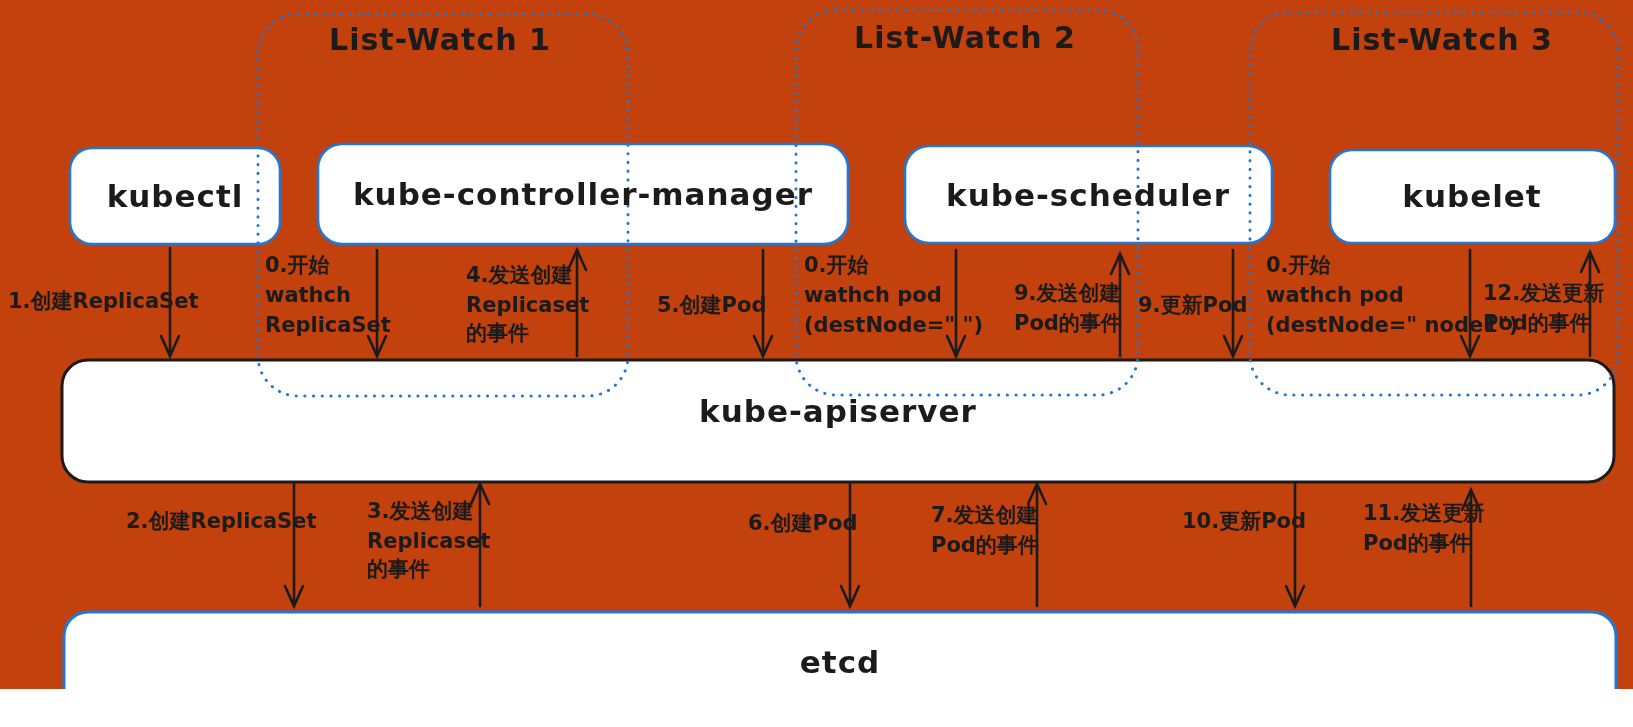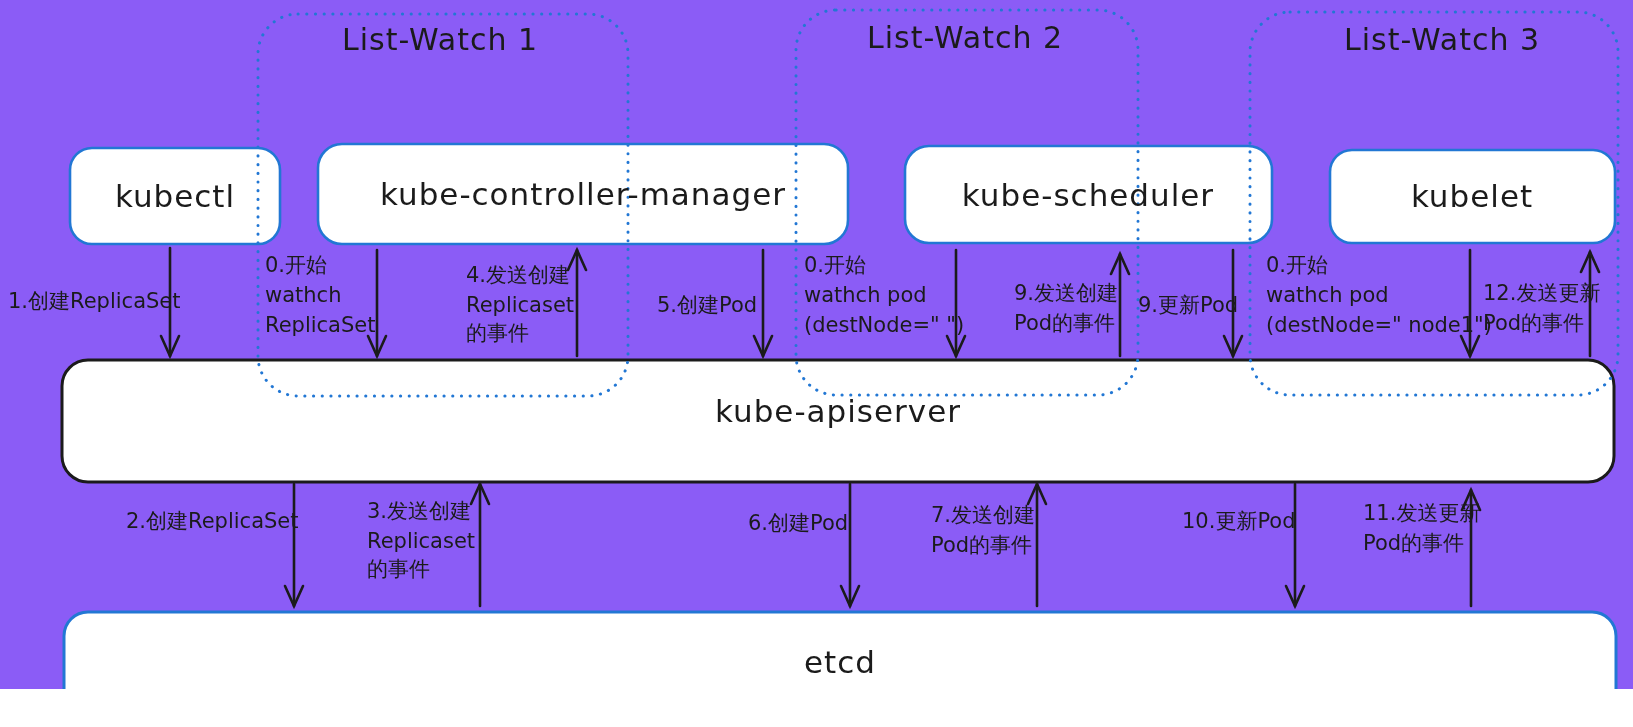--- a/index.html
+++ b/index.html
@@ -1,16 +1,16 @@
 <!DOCTYPE html>
 <html><head>
 <meta charset="utf-8">
 <style>
   html,body { margin:0; padding:0; background:#ffffff; }
-  .stage { width:1633px; height:689px; position:relative; background:#8b5cf6; }
+  .stage { width:1633px; height:689px; position:relative; background:#c2410c;font-weight:bold; }
   svg { display:block; }
   text {
     font-family:"DejaVu Sans", sans-serif;
     fill:#1b1b1b;
   }
   .group-title { font-size:30px; letter-spacing:1px; }
   .comp-label  { font-size:31px; letter-spacing:1px; }
   .edge-label  { font-size:21px; }
   .box-blue  { fill:#ffffff; stroke:#2277d4; stroke-width:2.6px; }
   .box-black { fill:#ffffff; stroke:#1b1b1b; stroke-width:3px; }

